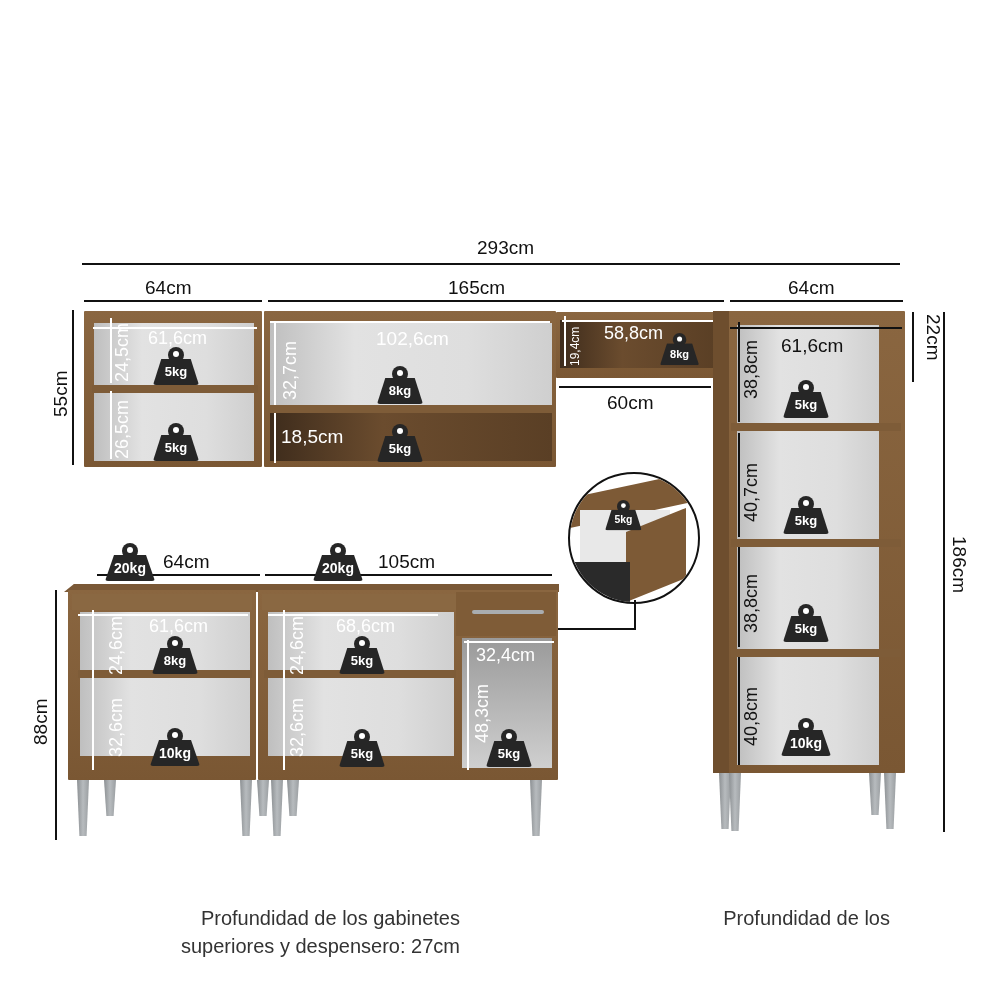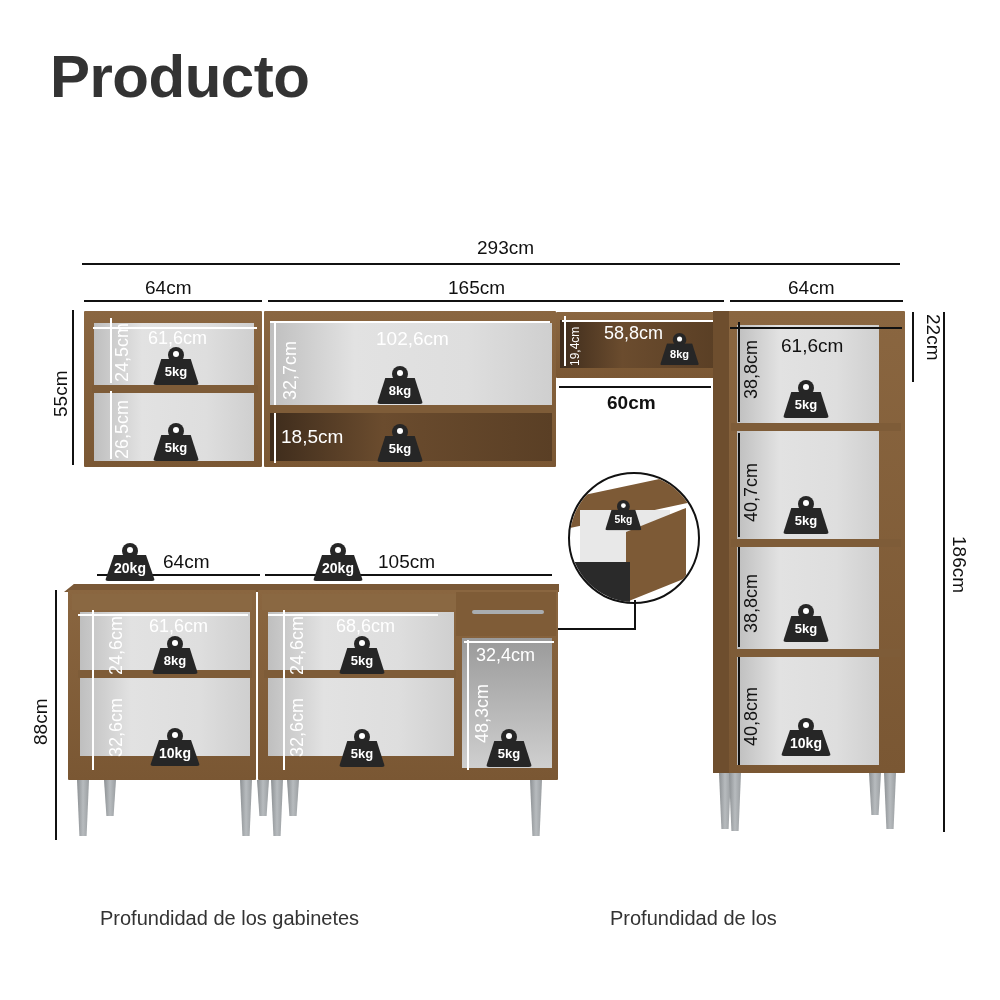--- a/index.html
+++ b/index.html
@@ -21,28 +21,27 @@
   .btxt{color:#111;font-size:19px;white-space:nowrap;}
   .weight{position:absolute;width:46px;height:38px;}
   .weight .ring{position:absolute;left:15px;top:0;width:16px;height:16px;border-radius:50%;background:#262626;}
   .weight .ring::after{content:"";position:absolute;left:5px;top:4px;width:6px;height:6px;border-radius:50%;background:#fff;}
   .weight .body{position:absolute;left:0;top:12px;width:46px;height:26px;background:#262626;clip-path:polygon(18% 0,82% 0,100% 100%,0 100%);border-radius:3px;}
   .weight .lbl{position:absolute;left:0;top:17px;width:46px;text-align:center;color:#fff;font-weight:bold;font-size:13px;}
   .weight.big{width:50px;}
   .weight.big .ring{left:17px;}
   .weight.big .body{width:50px;}
   .weight.big .lbl{width:50px;font-size:14px;}
-  .footer{font-size:20px;color:#333;text-align:left;line-height:28px;}
+  .footer{font-size:20px;color:#333;text-align:right;line-height:28px;}
   .circle{border:2px solid #111;border-radius:50%;background:#fff;overflow:hidden;}
 </style>
 </head>
 <body>
 
 <div class="abs title">
-  <div>Producto</div>
 </div>
 
 <div class="abs dim" style="left:477px;top:237px;">293cm</div>
 <div class="abs hline" style="left:82px;top:263px;width:818px;"></div>
 
 <div class="abs dim" style="left:145px;top:277px;">64cm</div>
 <div class="abs hline" style="left:84px;top:300px;width:178px;"></div>
 <div class="abs dim" style="left:448px;top:277px;">165cm</div>
 <div class="abs hline" style="left:268px;top:300px;width:456px;"></div>
 <div class="abs dim" style="left:788px;top:277px;">64cm</div>
@@ -101,21 +100,21 @@
 <div class="abs wline" style="left:562px;top:320px;width:154px;height:2px;"></div>
 <div class="abs wline" style="left:564px;top:316px;width:2px;height:50px;"></div>
 <div class="abs wtxt vtext" style="left:568px;top:366px;font-size:12px;">19,4cm</div>
 <div class="abs wtxt" style="left:604px;top:323px;font-size:18px;">58,8cm</div>
 <div class="weight" style="left:660px;top:333px;transform:scale(0.85);transform-origin:left top;">
     <div class="ring"></div>
     <div class="body"></div>
     <div class="lbl">8kg</div>
   </div>
 <div class="abs hline" style="left:559px;top:386px;width:152px;"></div>
-<div class="abs dim" style="left:607px;top:392px;font-weight:bold;">60cm</div>
+<div class="abs dim" style="left:607px;top:392px;">60cm</div>
 
 <div class="abs wood" style="left:713px;top:311px;width:192px;height:462px;">
   <div class="abs" style="left:0;top:0;width:16px;height:462px;background:#6e4e2e;"></div>
   <div class="abs inside" style="left:24px;top:14px;width:142px;height:100px;"></div>
   <div class="abs shelf" style="left:18px;top:112px;width:170px;"></div>
   <div class="abs inside" style="left:24px;top:120px;width:142px;height:108px;"></div>
   <div class="abs shelf" style="left:18px;top:228px;width:170px;"></div>
   <div class="abs inside" style="left:24px;top:236px;width:142px;height:102px;"></div>
   <div class="abs shelf" style="left:18px;top:338px;width:170px;"></div>
   <div class="abs inside" style="left:24px;top:346px;width:142px;height:108px;"></div>
@@ -252,16 +251,17 @@
 <div class="abs leg" style="left:77px;top:780px;height:56px;"></div>
 <div class="abs leg" style="left:104px;top:780px;height:36px;"></div>
 <div class="abs leg" style="left:240px;top:780px;height:56px;"></div>
 <div class="abs leg" style="left:257px;top:780px;height:36px;"></div>
 <div class="abs leg" style="left:271px;top:780px;height:56px;"></div>
 <div class="abs leg" style="left:287px;top:780px;height:36px;"></div>
 <div class="abs leg" style="left:530px;top:780px;height:56px;"></div>
 
 <div class="abs footer" style="left:100px;top:904px;width:360px;">
   <div>Profundidad de los gabinetes</div>
+  <div>superiores y despensero: 27cm</div>
 </div>
 <div class="abs footer" style="left:610px;top:904px;width:280px;">
   <div>Profundidad de los</div>
 </div>
 
 </body></html>

